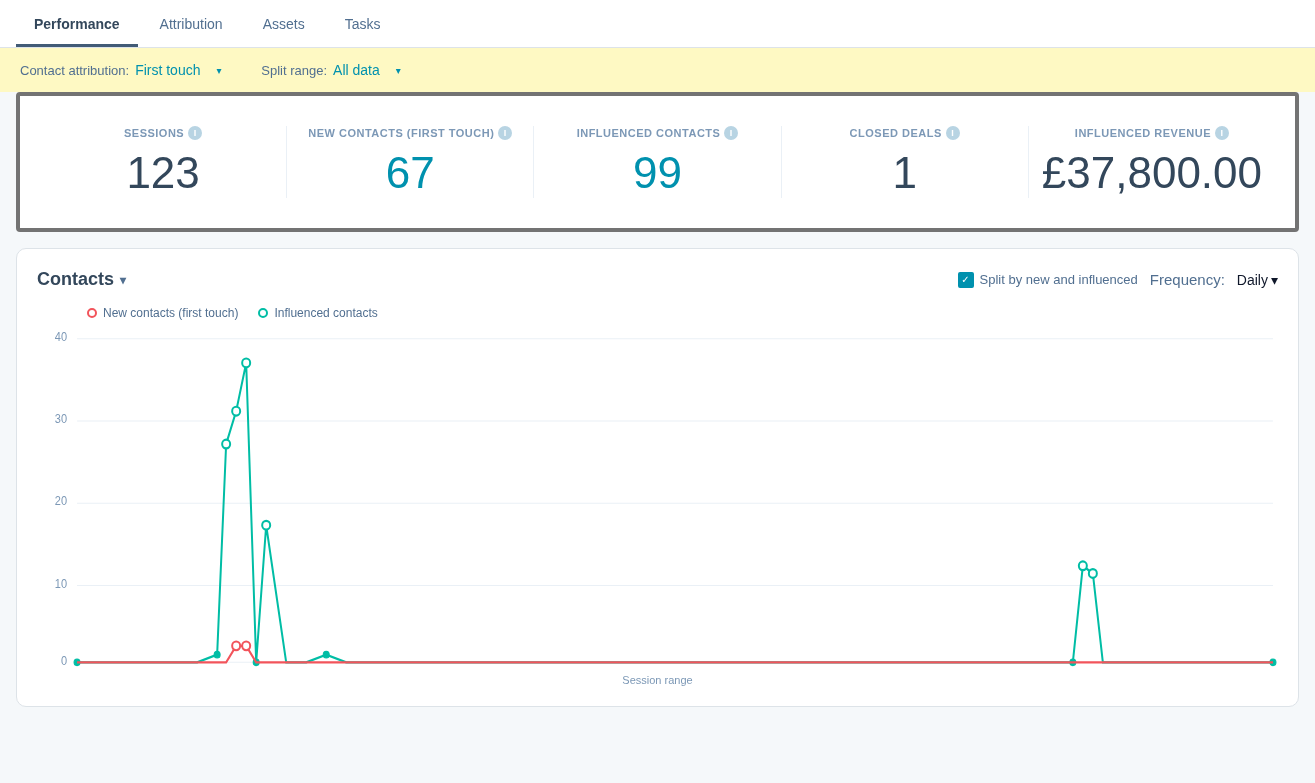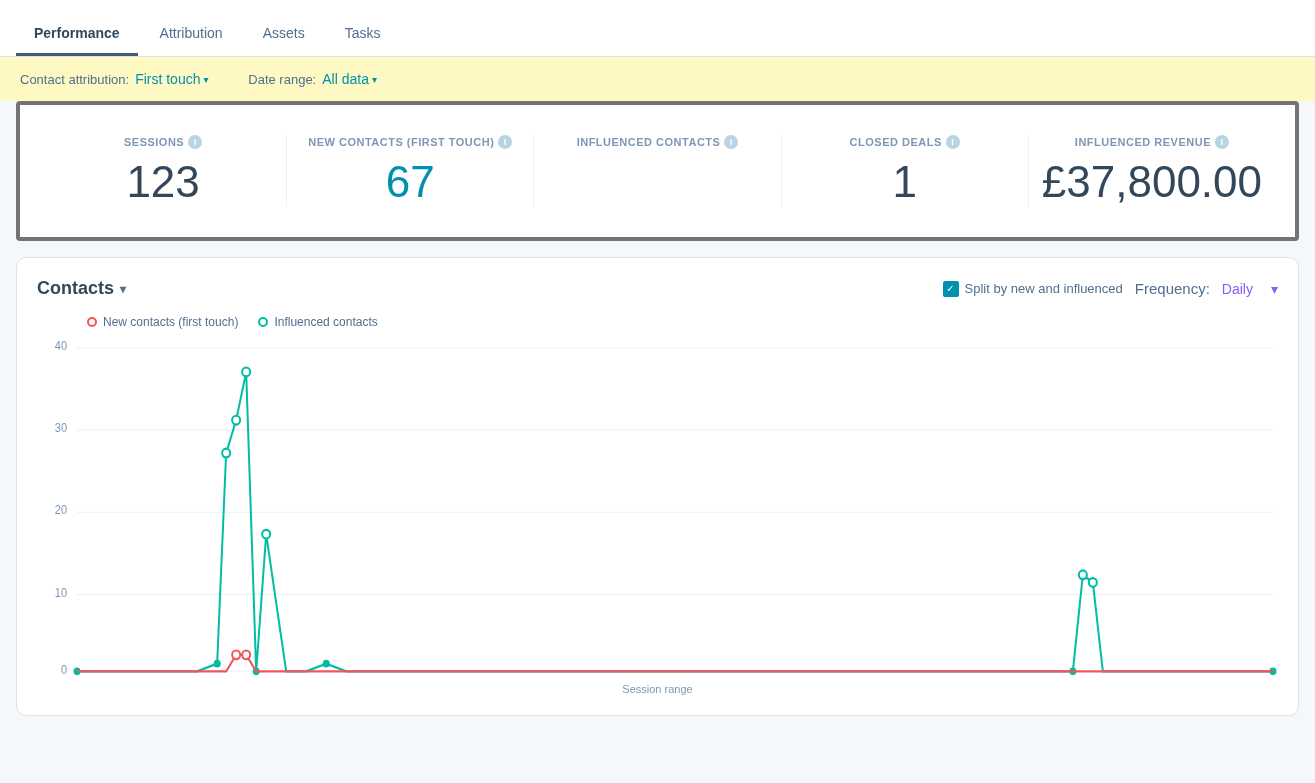--- a/index.html
+++ b/index.html
@@ -4,21 +4,21 @@
   <style>
     * { box-sizing: border-box; margin: 0; padding: 0; }
     body { font-family: -apple-system, BlinkMacSystemFont, 'Segoe UI', Helvetica, Arial, sans-serif; background: #f5f8fa; font-size: 14px; color: #33475b; }
 
     .tabs-bar {
       background: #fff;
       border-bottom: 1px solid #dde3e8;
       display: flex;
       align-items: flex-end;
       padding: 0 16px;
-      height: 57px;
+      height: 48px;
     }
     .tab {
       padding: 14px 18px 12px;
       cursor: pointer;
       color: #516f90;
       font-size: 14px;
       border-bottom: 3px solid transparent;
       margin-right: 4px;
     }
     .tab.active {
@@ -36,21 +36,21 @@
       font-size: 14px;
       color: #516f90;
     }
     .filter-label { color: #516f90; font-size: 13px; }
     .filter-dropdown {
       color: #0091ae;
       font-weight: 500;
       cursor: pointer;
       display: flex;
       align-items: center;
-      gap: 3px;
+      gap: 16px;
     }
     .filter-dropdown .arrow { font-size: 10px; color: #0091ae; }
     .filters-bar .separator { margin: 0 10px; }
 
     .stats-card {
       background: #fff;
       margin: 0 16px 16px 16px;
       border: 4px solid #737373;
       border-radius: 4px;
       display: flex;
@@ -132,24 +132,24 @@
       width: 16px; height: 16px;
       border: 2px solid #0091ae;
       border-radius: 2px;
       background: #0091ae;
       display: flex; align-items: center; justify-content: center;
       color: #fff;
       font-size: 10px;
     }
     .frequency-label { font-size: 15px; color: #516f90; }
     .frequency-value {
-      color: #8b5cf6;
+      color: #0f172a;
       font-weight: 500;
       cursor: pointer;
-      display: flex; align-items: center; gap: 18px;
+      display: flex; align-items: center; gap: 3px;
     }
 
     .legend {
       display: flex;
       gap: 20px;
       margin-bottom: 10px;
       padding-left: 50px;
     }
     .legend-item {
       display: flex;
@@ -189,21 +189,21 @@
   <div class="tab">Tasks</div>
 </div>
 
 <div class="filters-bar">
   <span class="filter-label">Contact attribution:</span>
   <span class="filter-dropdown">
     <span>First touch</span>
     <span class="arrow">▾</span>
   </span>
   <span class="separator">&nbsp;&nbsp;</span>
-  <span class="filter-label">Date range:</span>
+  <span class="filter-label">Split range:</span>
   <span class="filter-dropdown">
     <span>All data</span>
     <span class="arrow">▾</span>
   </span>
 </div>
 
 <div class="stats-card">
   <div class="stat-item">
     <div class="stat-label">
       <span>SESSIONS</span>
@@ -216,20 +216,21 @@
       <span>NEW CONTACTS (FIRST TOUCH)</span>
       <span class="info-icon">i</span>
     </div>
     <div class="stat-value blue">67</div>
   </div>
   <div class="stat-item">
     <div class="stat-label">
       <span>INFLUENCED CONTACTS</span>
       <span class="info-icon">i</span>
     </div>
+    <div class="stat-value blue">99</div>
   </div>
   <div class="stat-item">
     <div class="stat-label">
       <span>CLOSED DEALS</span>
       <span class="info-icon">i</span>
     </div>
     <div class="stat-value">1</div>
   </div>
   <div class="stat-item">
     <div class="stat-label">

